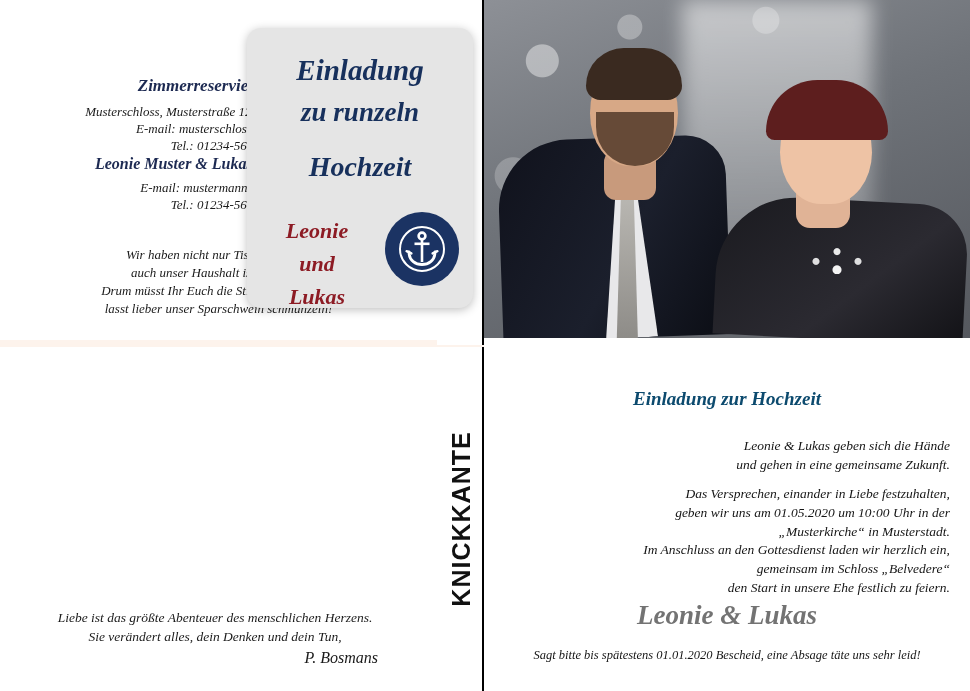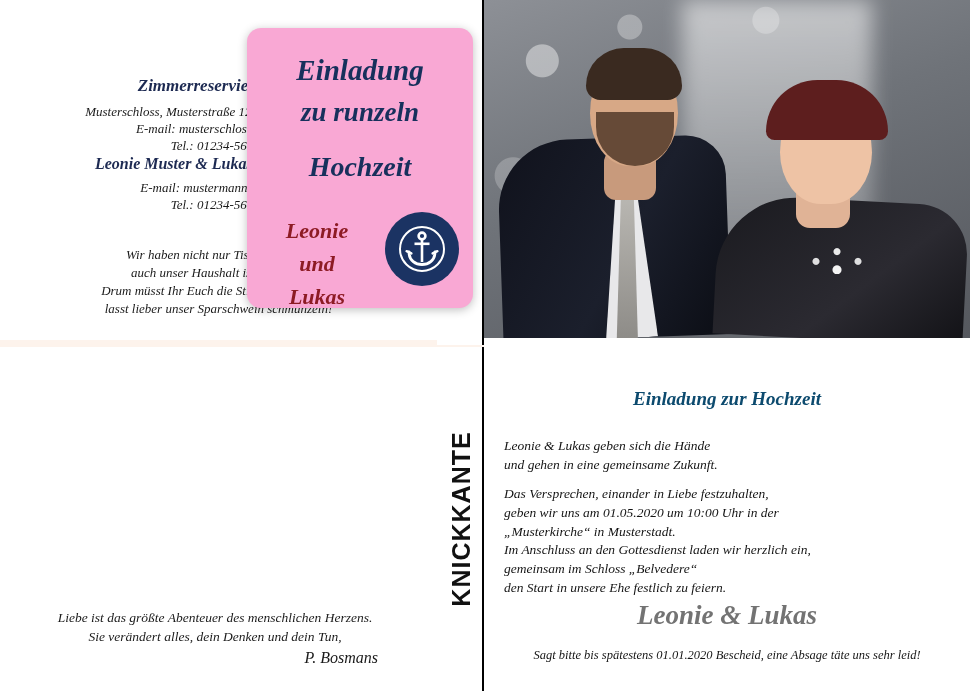--- a/index.html
+++ b/index.html
@@ -242,21 +242,21 @@
                 radial-gradient(circle at 20% 55%, rgba(255,255,255,0.85) 0 3px, rgba(255,255,255,0) 4px),
                 radial-gradient(circle at 80% 55%, rgba(255,255,255,0.85) 0 3px, rgba(255,255,255,0) 4px),
                 radial-gradient(circle at 50% 85%, rgba(255,255,255,0.95) 0 4px, rgba(255,255,255,0) 5px);
   }
 
   
   #cover-card {
     position: absolute;
     left: 247px; top: 28px;
     width: 226px; height: 280px;
-    background: #f9a8d4;
+    background: #e5e5e5;
     border-radius: 14px;
     box-shadow: 0 2px 10px rgba(0,0,0,0.25);
     overflow: hidden;
   }
   #cover-card .line {
     text-align: center;
     color: #17305c;
     font-family: "Liberation Serif", serif;
     font-style: italic;
     font-weight: bold;
@@ -296,21 +296,21 @@
     font-family: "Liberation Serif", serif;
     font-style: italic;
     font-weight: bold;
     font-size: 19px;
     color: #0c4a6e;
   }
   .br-para {
     position: absolute;
     width: 446px;
     left: 504px;
-    text-align: left;
+    text-align: right;
     font-style: italic;
     font-size: 13.5px;
     line-height: 19px;
     color: #141414;
   }
   #br-p1 { top: 436px; }
   #br-p2 { top: 484px; }
   #br-p3 { top: 540px; }
   #br-couple {
     position: absolute;

